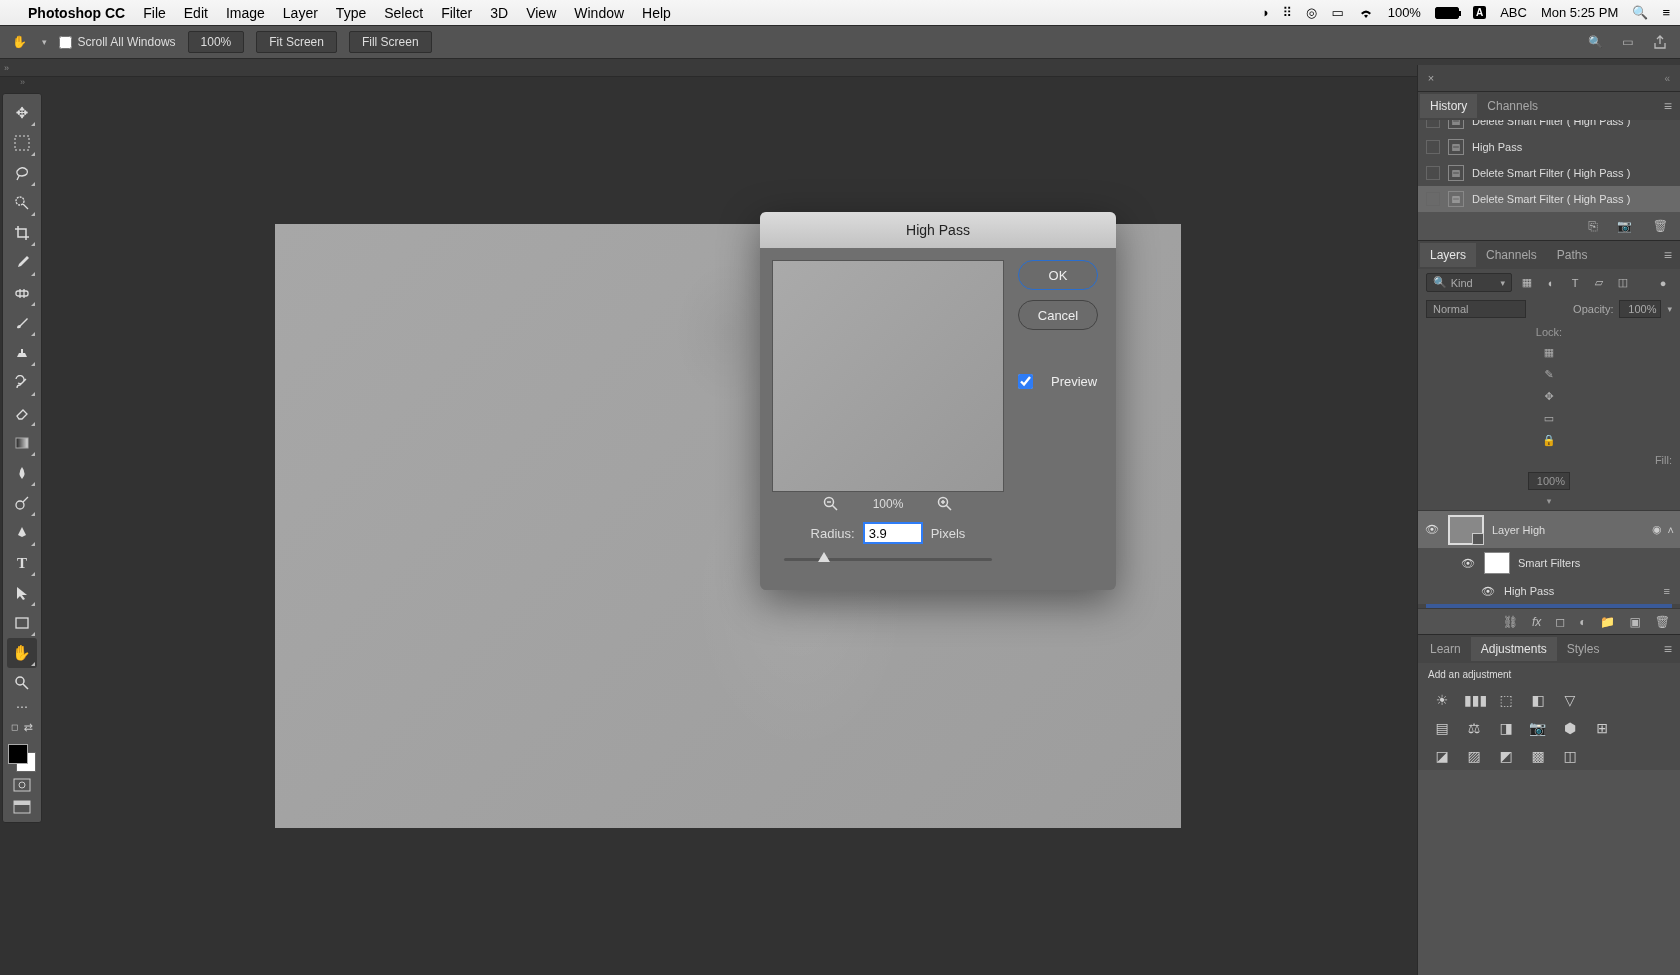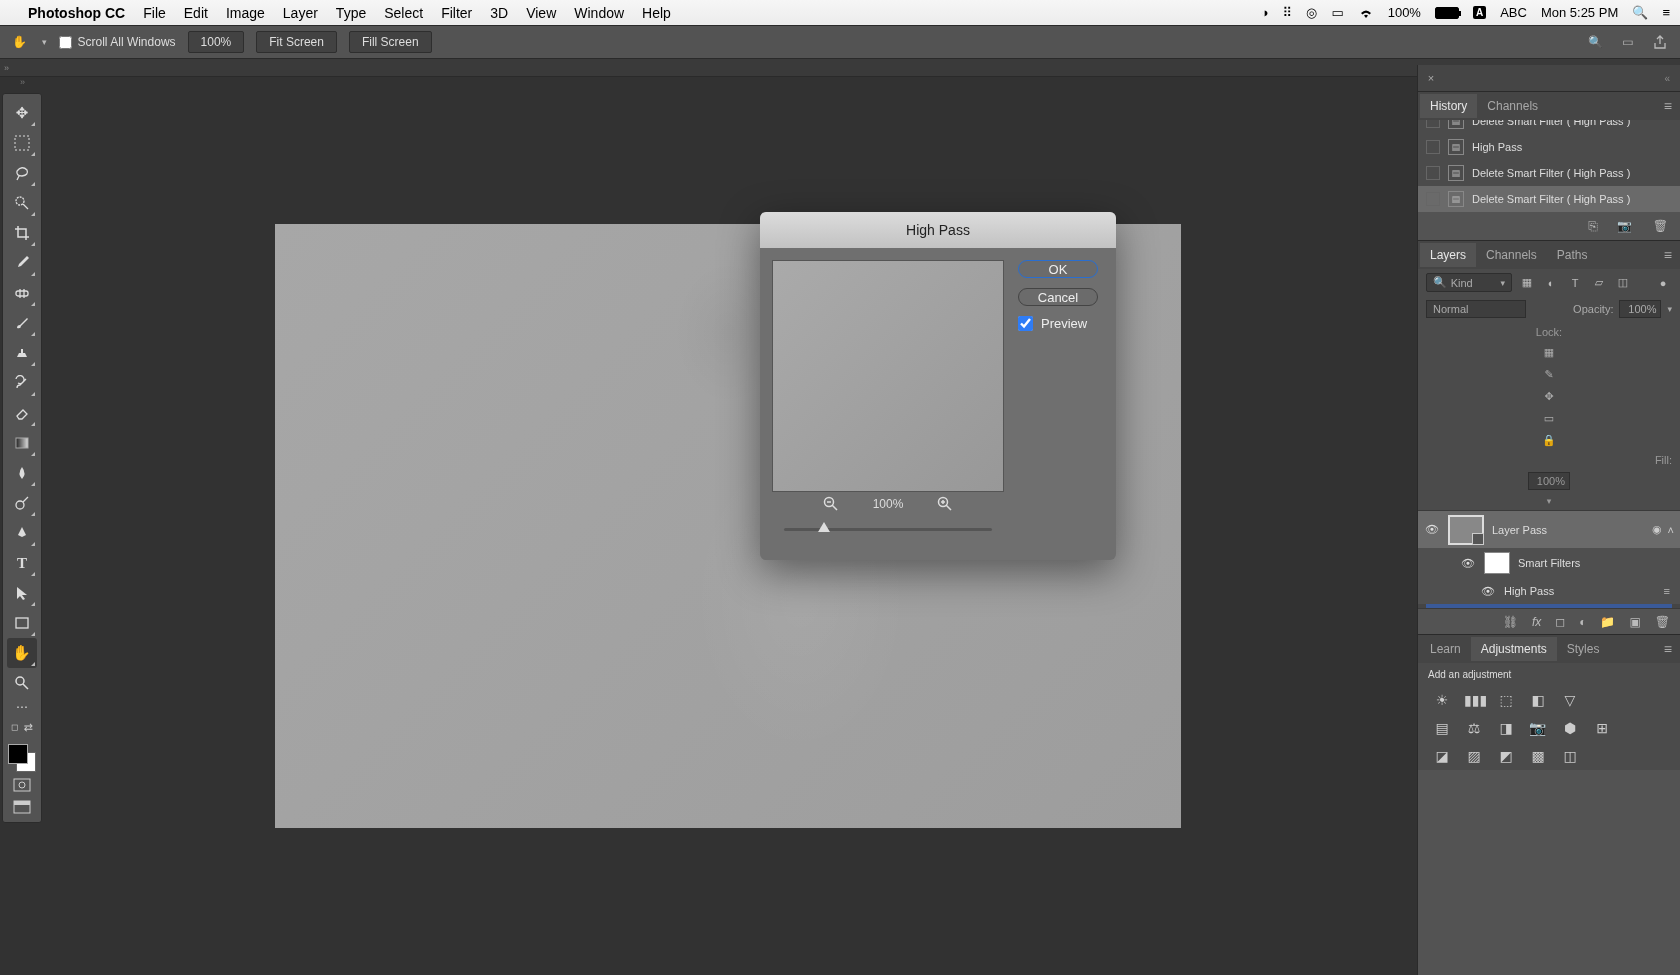--- a/index.html
+++ b/index.html
@@ -103,23 +103,23 @@
 .adjadd { padding:6px 10px; font-size:10px; color:#ddd; background:#4b4b4b;}
 .adjicons { display:flex; gap:12px; padding:6px 14px; background:#4b4b4b; color:#ccc; font-size:14px;}
 .adjicons span { width:20px; text-align:center; cursor:pointer; }
 
 
 .dialog { position:absolute; left:760px; top:212px; width:356px; background:#6f6f6f; border-radius:6px; box-shadow:0 12px 40px rgba(0,0,0,0.45); overflow:hidden; color:#111;}
 .dialog .titlebar { height:36px; background:linear-gradient(#dcdcdc,#c2c2c2); display:flex; align-items:center; justify-content:center; font-size:14px; color:#222;}
 .dialog .body { padding:12px; display:flex; gap:14px; }
 .dialog .preview { width:232px; height:232px; background:linear-gradient(135deg,#aaa,#989898); border:1px solid #555; }
 .dialog .side { display:flex; flex-direction:column; gap:10px; }
-.dbtn { width:80px; height:18px; border-radius:16px; border:1px solid #444; background:#6b6b6b; color:#eee; font-size:13px; display:flex; align-items:center; justify-content:center;}
+.dbtn { width:80px; height:30px; border-radius:16px; border:1px solid #444; background:#6b6b6b; color:#eee; font-size:13px; display:flex; align-items:center; justify-content:center;}
 .dbtn.primary { border:1.5px solid #2a6ecf; }
-.prev { display:flex; align-items:center; gap:8px; font-size:13px; color:#eee;}
+.prev { display:flex; align-items:center; gap:18px; font-size:13px; color:#eee;margin-top:34px;}
 .prev input { width:15px; height:15px; accent-color:#2e7cf6; }
 .zoomrow { display:flex; align-items:center; justify-content:center; gap:34px; padding:4px 0; color:#ddd;}
 .zoomrow .mag { font-size:15px; color:#ccc; }
 .radiusrow { display:flex; align-items:center; justify-content:center; gap:8px; padding:6px 0 2px; color:#ddd; font-size:13px;}
 .radiusrow input { width:60px; height:22px; background:#fff; border:2px solid #2e7cf6; color:#000; font-size:13px; padding:0 4px;}
 .slider { position:relative; height:18px; margin:4px 12px 10px; }
 .slider .track { position:absolute; left:0; right:0; top:8px; height:3px; background:#555; border-radius:2px;}
 .slider .thumb { position:absolute; top:2px; width:0; height:0; border-left:6px solid transparent; border-right:6px solid transparent; border-bottom:10px solid #ddd; transform:translateX(-6px);}
 
 svg { display:block; }
@@ -415,21 +415,21 @@
       <span class="lbl2">Fill:</span>
       <div class="valbox">100%</div>
       <span style="font-size:9px;">▾</span>
     </div>
     <div class="layerlist">
       <div class="layer selL">
         <span class="eye">👁</span>
         <div class="thumb">
             <div class="smart"></div>
           </div>
-        <span>Layer Pass</span>
+        <span>Layer High</span>
         <div class="things">
             <span>◉</span>
             <span>˄</span>
           </div>
       </div>
       <div class="sublayer">
         <span class="eye">👁</span>
         <div class="wthumb"></div>
         <span>Smart Filters</span>
       </div>
@@ -499,20 +499,25 @@
             </svg>
           </span>
         <span>100%</span>
         <span class="mag">
             <svg width="16" height="16" fill="none" stroke="#ddd" stroke-width="1.5">
               <circle cx="6" cy="6" r="4.5"></circle>
               <path d="M4 6 H8 M6 4 V8 M9 9 L14 14"></path>
             </svg>
           </span>
       </div>
+      <div class="radiusrow">
+        <span>Radius:</span>
+        <input type="text" value="3.9" style="">
+        <span>Pixels</span>
+      </div>
       <div class="slider">
         <div class="track"></div>
         <div class="thumb" id="slider-thumb" style="left: 19%;"></div>
       </div>
     </div>
     <div class="side">
       <div class="dbtn primary">OK</div>
       <div class="dbtn">Cancel</div>
       <label class="prev">
         <input type="checkbox" checked="" style="">

